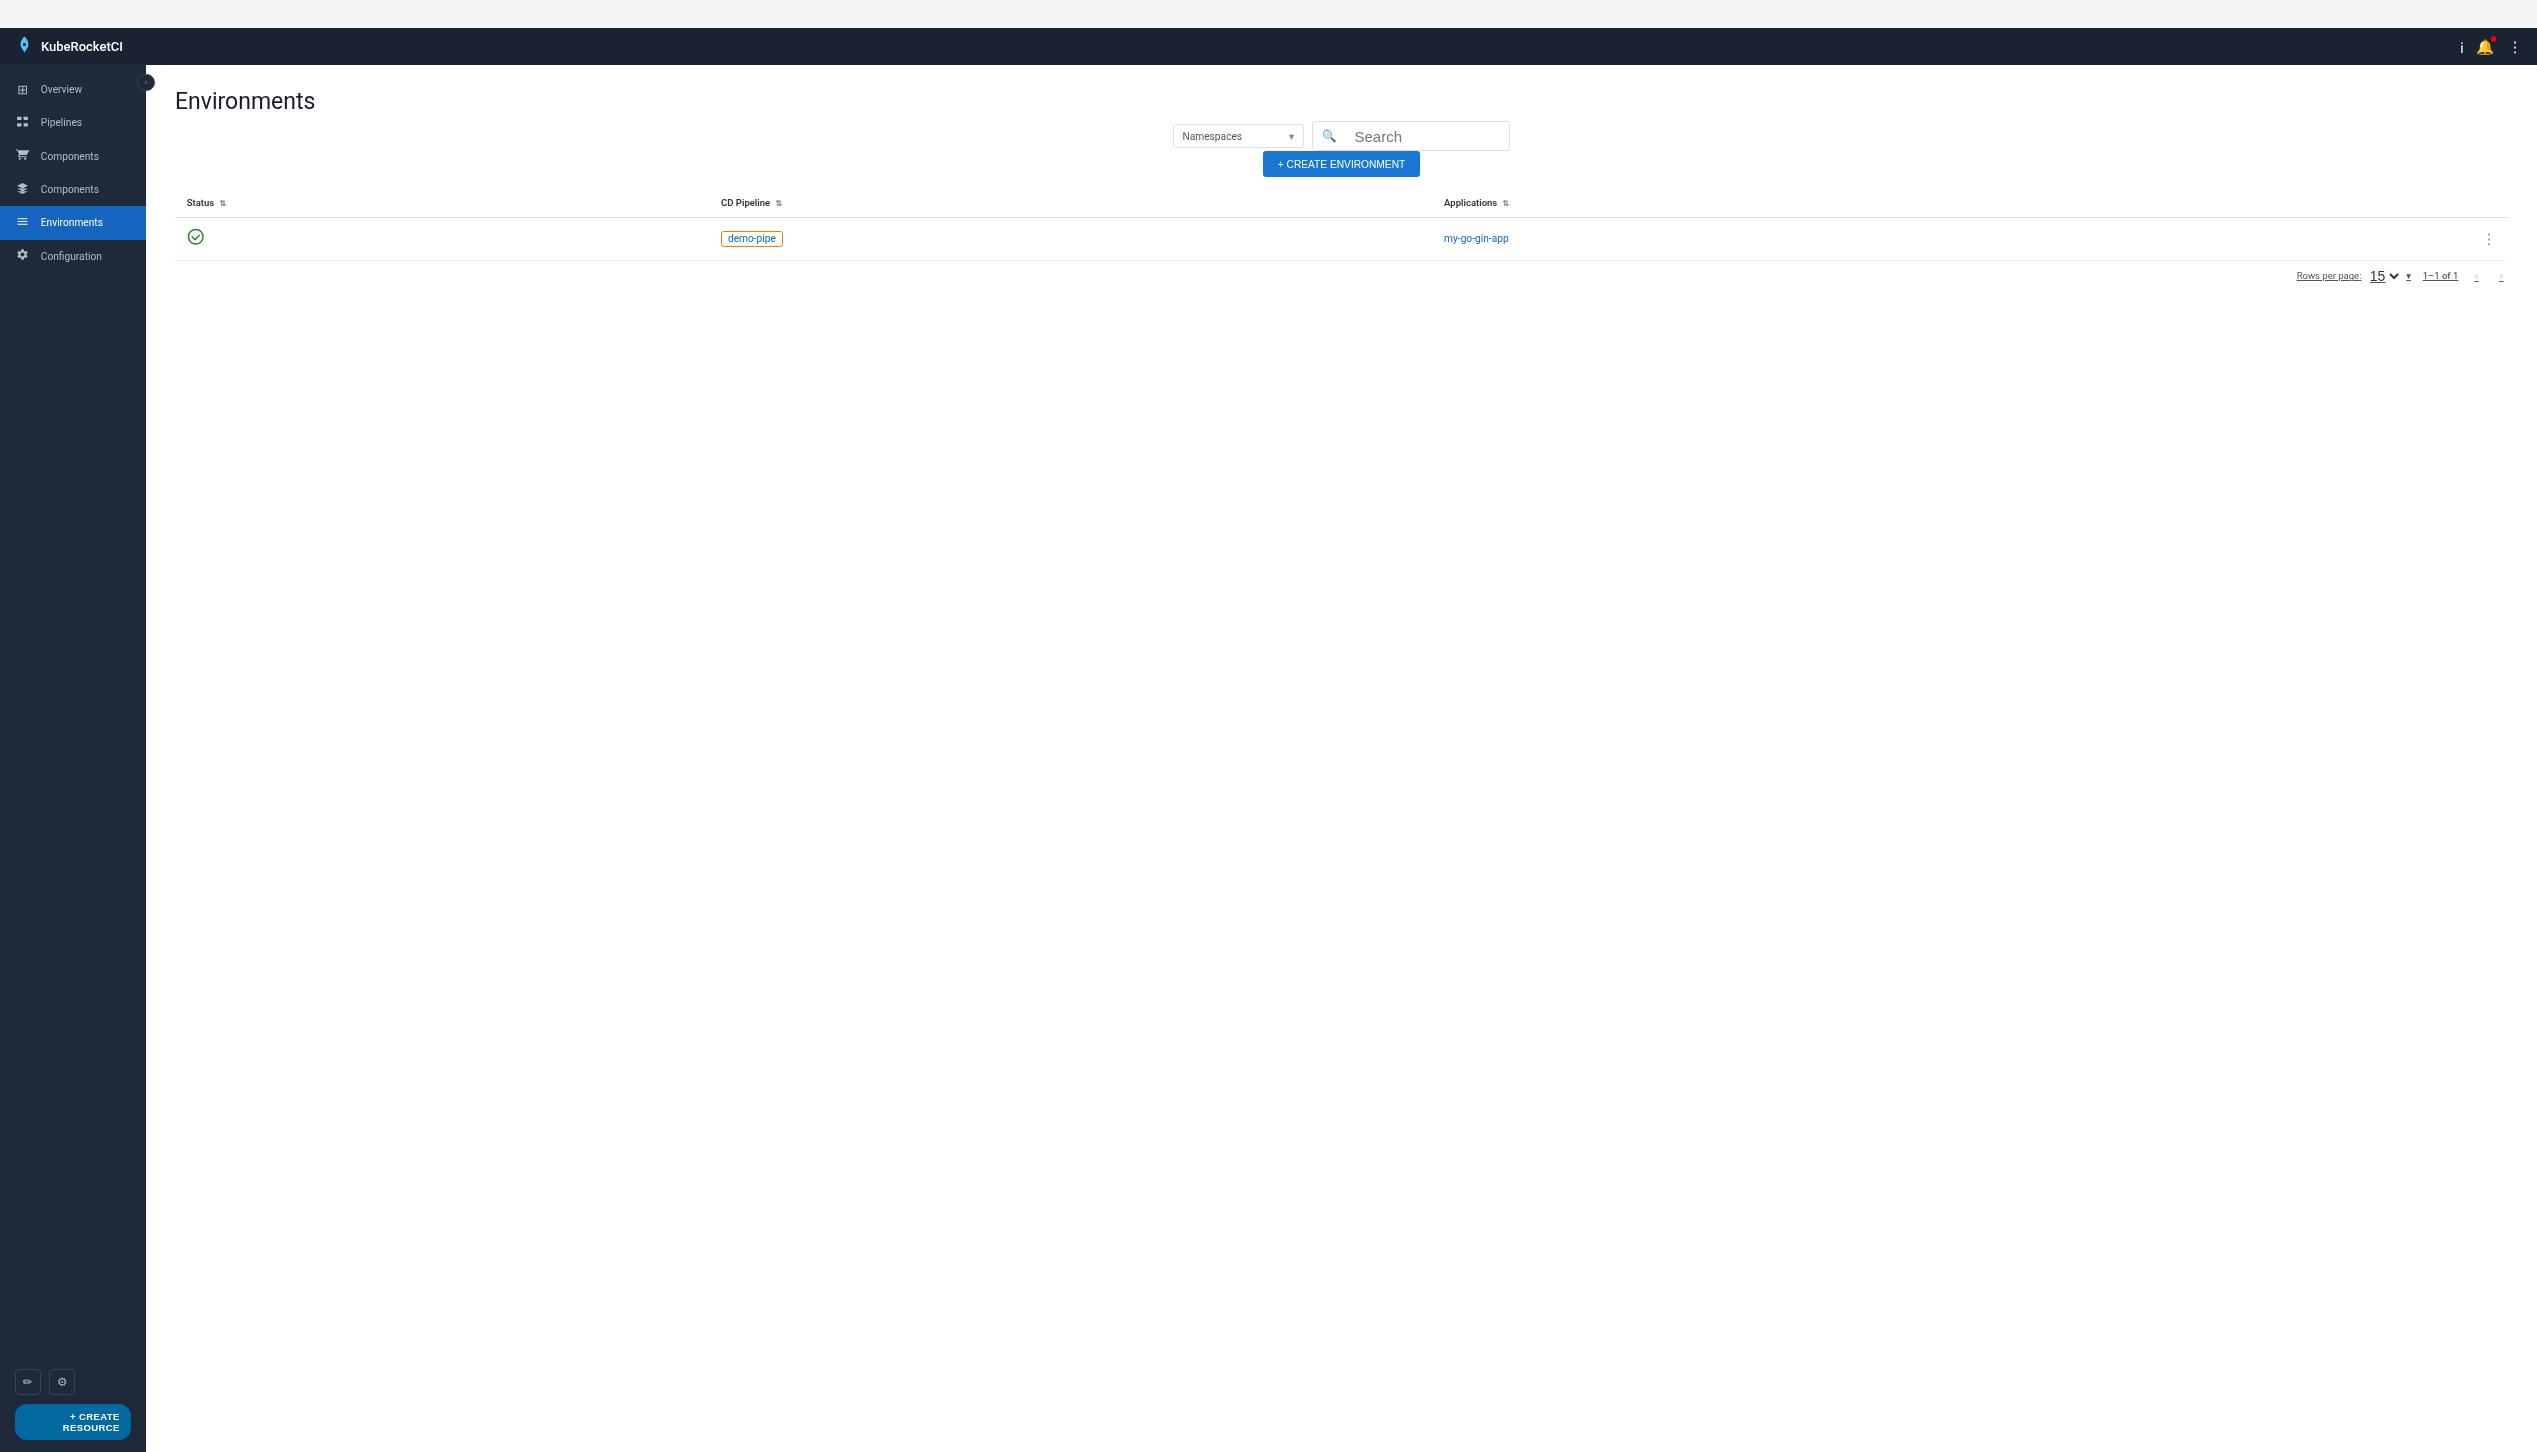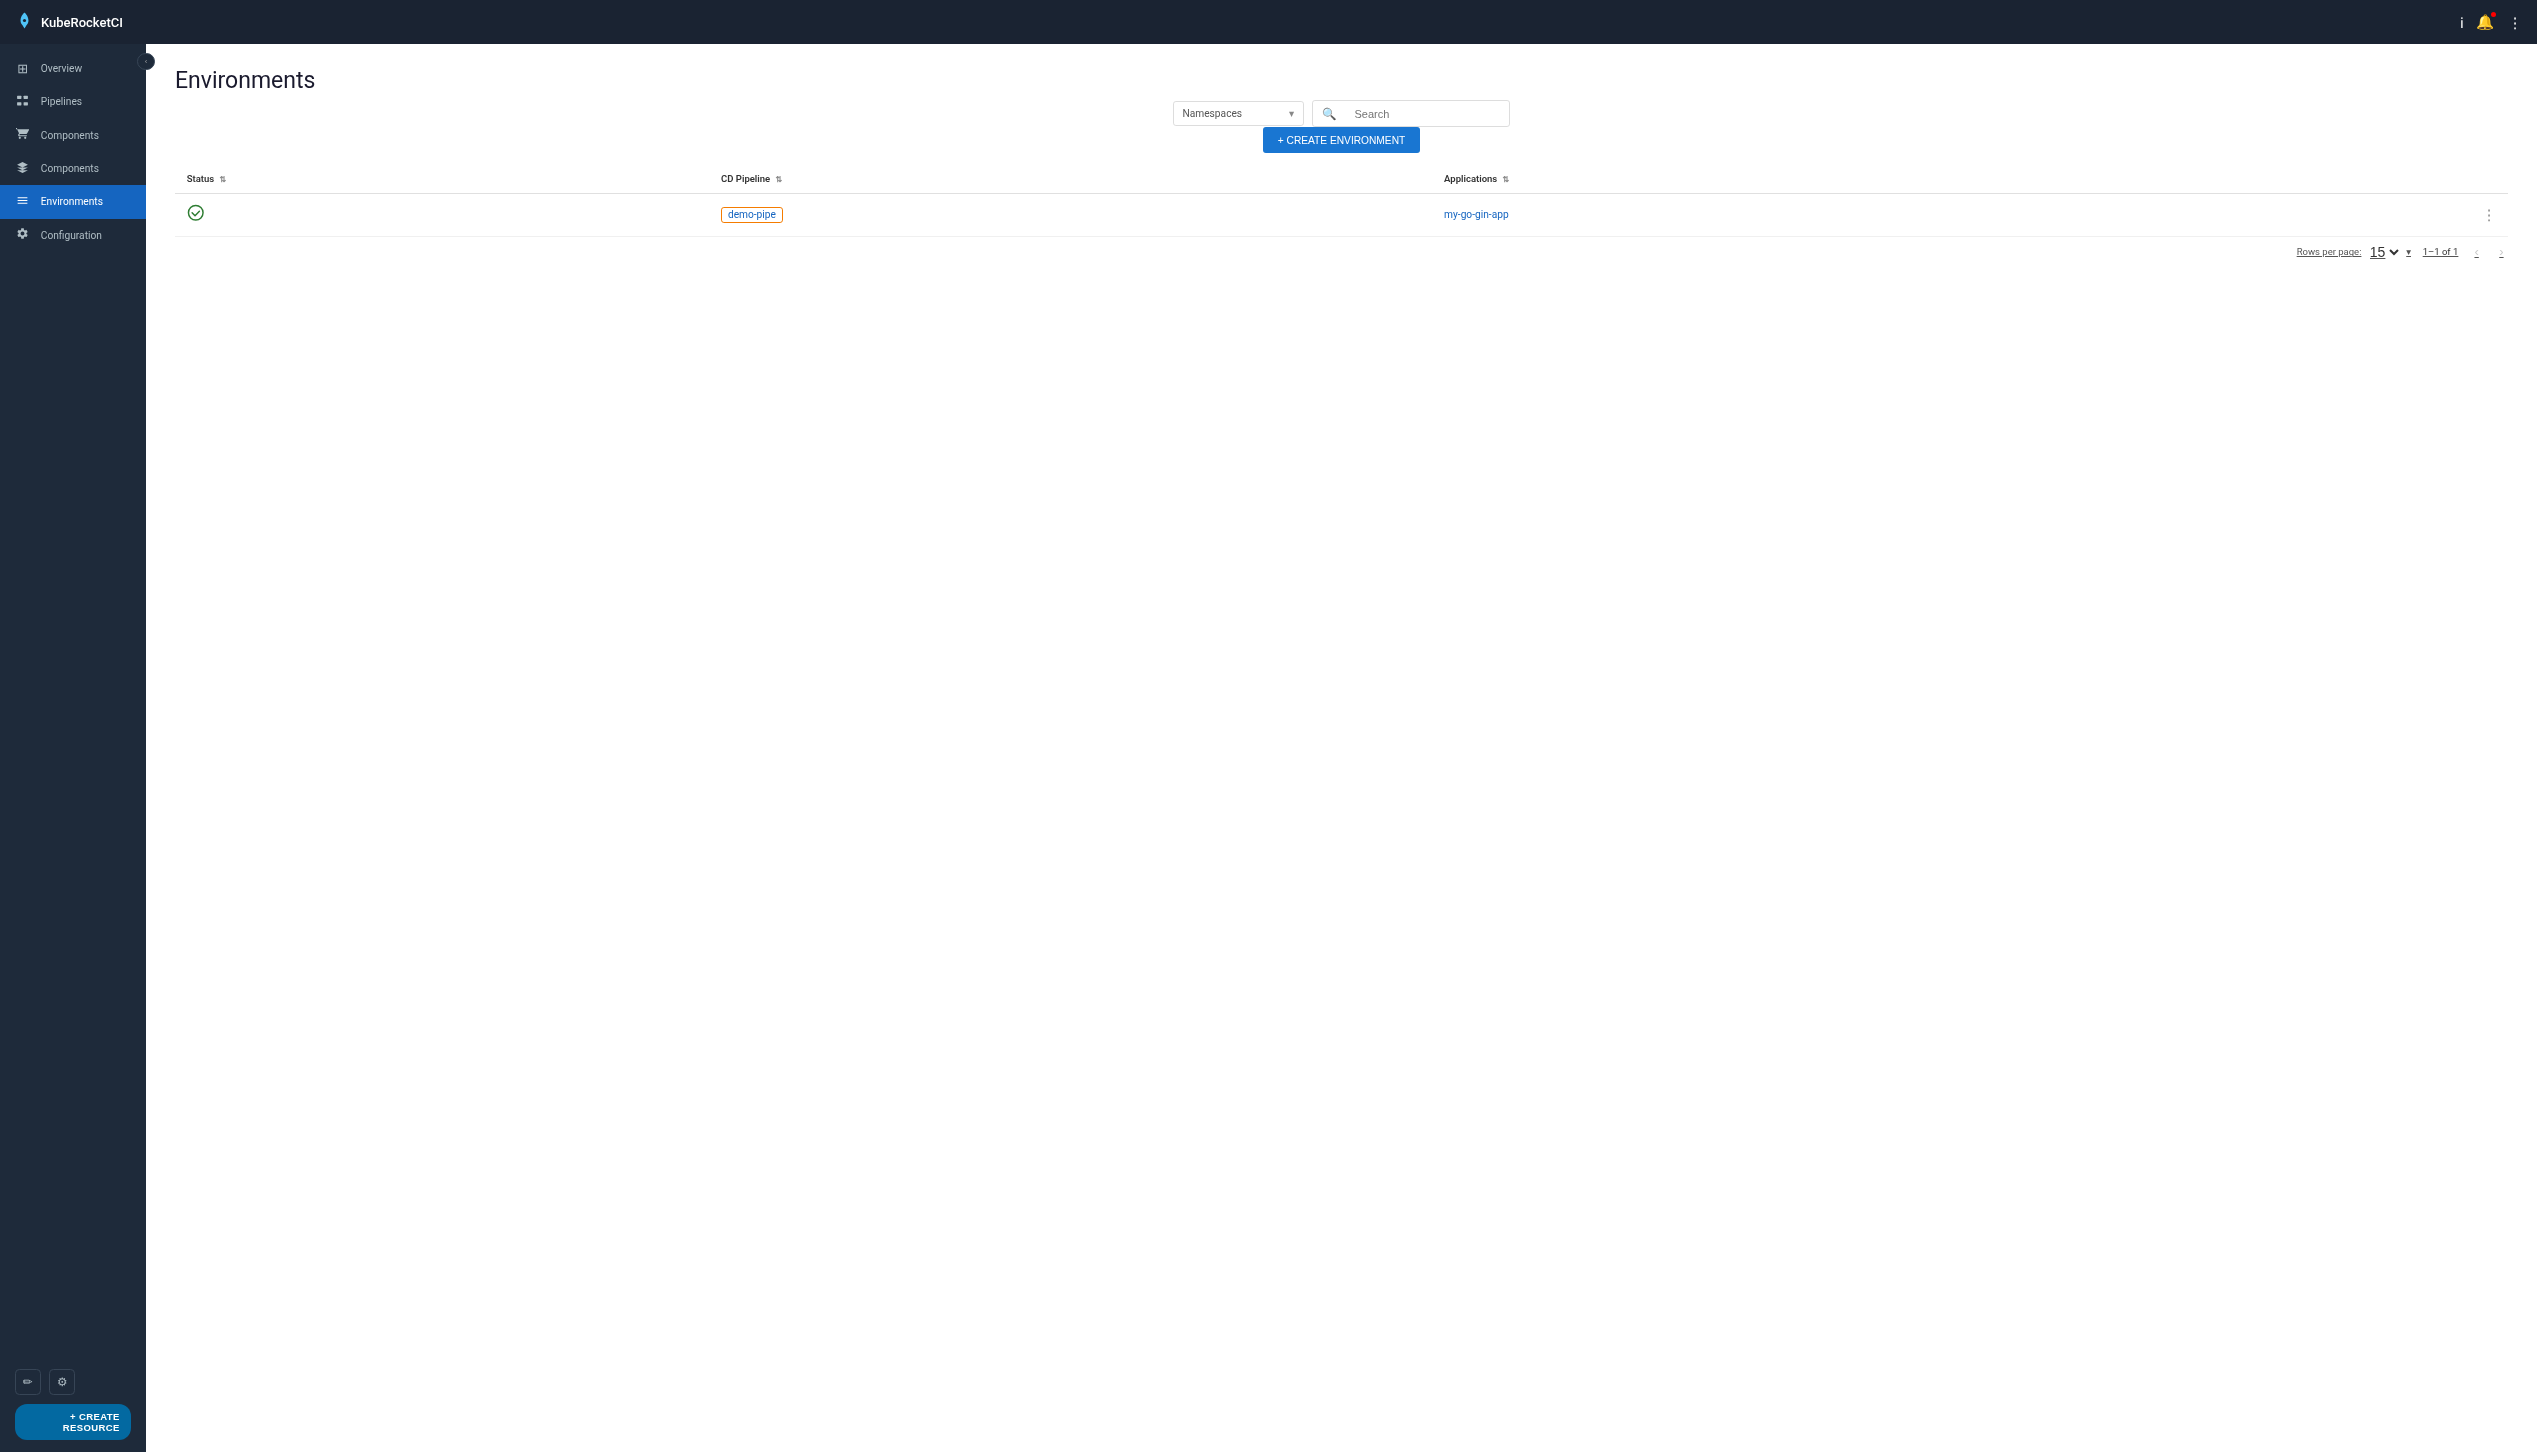--- a/index.html
+++ b/index.html
@@ -2,26 +2,27 @@
 <html style="font-size:11.7px"><head>
   <meta charset="utf-8">
   <style>
     * { box-sizing: border-box; margin: 0; padding: 0; }
     body { font-family: 'Roboto', Arial, sans-serif; background: #f5f5f5; display: flex; flex-direction: column; height: 100vh; overflow: hidden; }
 
     
     .navbar {
       background: #1a2332;
       color: white;
-      height: 44px;
+      height: 37px;
       display: flex;
       align-items: center;
       padding: 0 14.6px;
       flex-shrink: 0;
       z-index: 100;
+      margin-top: 28px;
     }
     .navbar-brand {
       display: flex;
       align-items: center;
       gap: 7.3px;
       font-size: 13px;
       font-weight: 500;
       color: white;
       flex: 1;
     }
@@ -206,21 +207,21 @@
       border: 0.7px solid #ddd;
       border-radius: 2.9px;
       padding: 5.8px 8.7px;
       background: white;
       gap: 5.8px;
       min-width: 175px;
     }
     .search-box input {
       border: none;
       outline: none;
-      font-size: 11px;
+      font-size: 15px;
       color: #555;
       width: 146px;
       margin-left: 12px;
     }
     .create-env-btn {
       background: #1976d2;
       color: white;
       border: none;
       border-radius: 2.9px;
       padding: 7.3px 14.6px;

